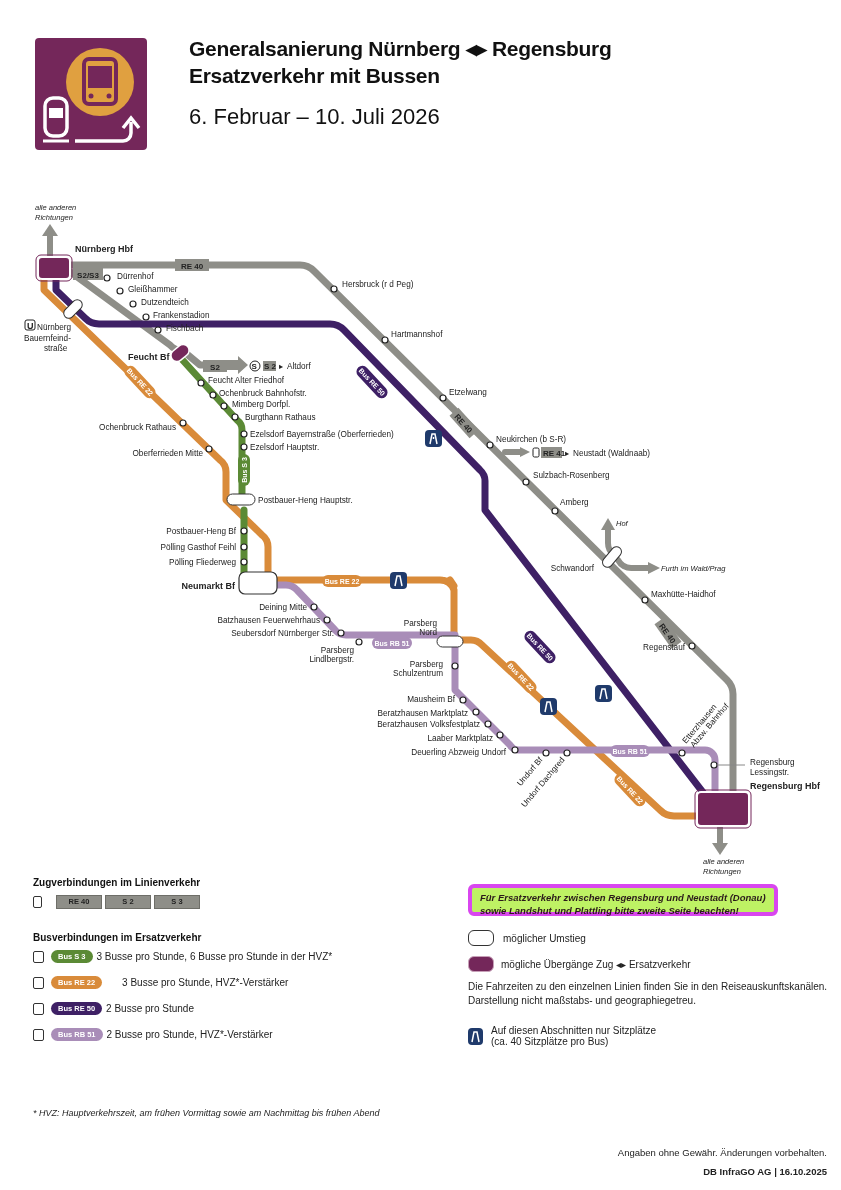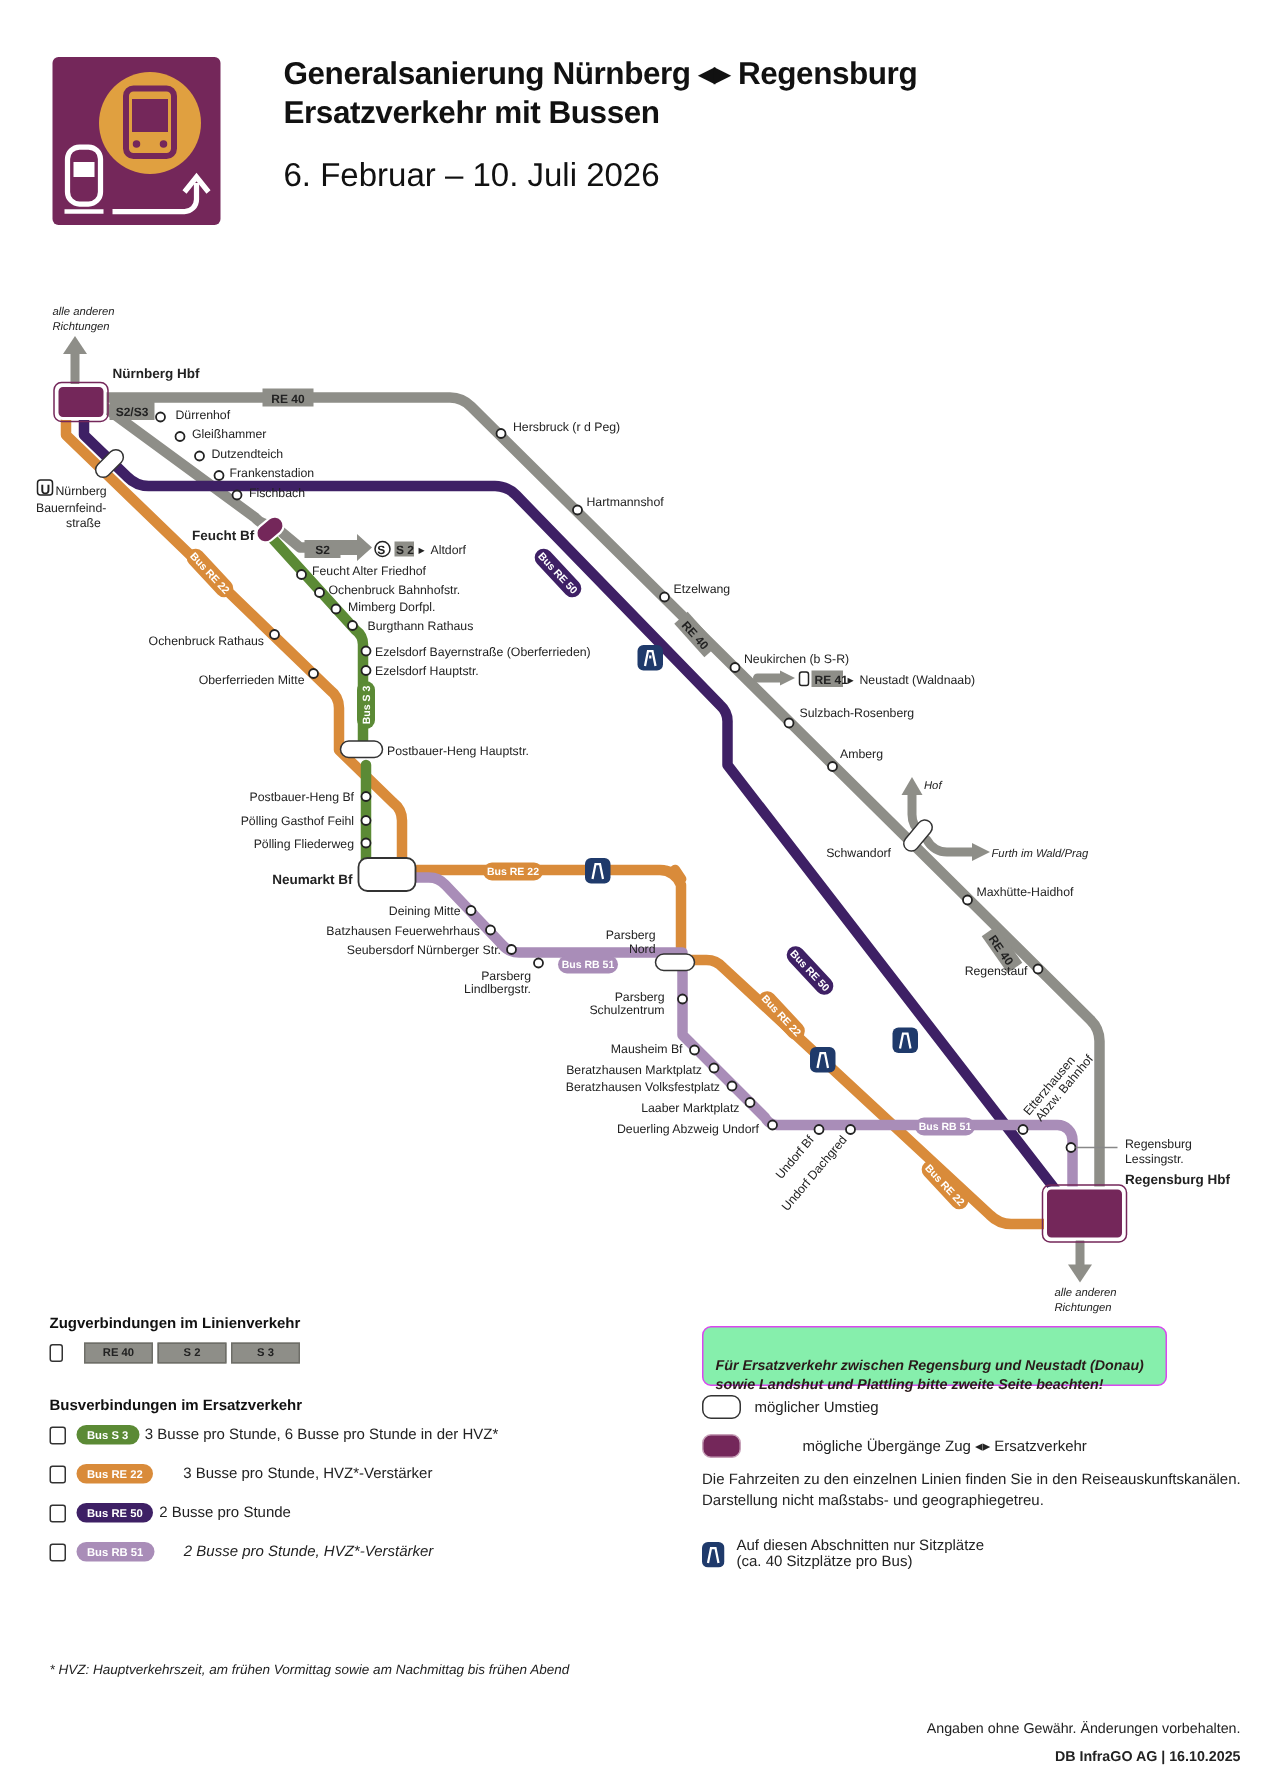--- a/index.html
+++ b/index.html
@@ -13,21 +13,21 @@
   svg.map{position:absolute;left:0;top:0;}
   .lbl{font-family:"Liberation Sans",sans-serif;font-size:8.2px;fill:#222;}
   .lblb{font-family:"Liberation Sans",sans-serif;font-size:9px;font-weight:bold;fill:#222;}
   .lbli{font-family:"Liberation Sans",sans-serif;font-size:7.5px;font-style:italic;fill:#222;}
   .tag{font-family:"Liberation Sans",sans-serif;font-size:7px;font-weight:bold;fill:#fff;}
   .tagd{font-family:"Liberation Sans",sans-serif;font-size:8px;font-weight:bold;fill:#222;}
   .legend-h{font-weight:bold;font-size:10px;color:#111;}
   .leg-text{font-size:10px;color:#222;}
   .pill{display:inline-block;border-radius:8px;color:#fff;font-size:7.5px;font-weight:bold;padding:2px 7px;}
   .gbox{display:inline-block;width:44px;height:12px;background:#8e8e88;border:1px solid #6e6e68;color:#222;font-size:7.5px;font-weight:bold;text-align:center;line-height:12px;margin-right:3px;}
-  .notice{left:468px;top:884px;width:310px;height:32px;background:#86efac;border:1px solid #d946ef;border-radius:6px;font-style:italic;font-weight:bold;font-size:9.5px;color:#2a1a1a;padding:19px 8px;box-sizing:border-box;line-height:13px;}
+  .notice{left:468px;top:884px;width:310px;height:32px;background:#bef264;border:4px solid #d946ef;border-radius:6px;font-style:italic;font-weight:bold;font-size:9.5px;color:#2a1a1a;padding:3px 8px;box-sizing:border-box;line-height:13px;}
   .foot{font-size:9.5px;color:#222;}
 </style>
 </head>
 <body>
 
 <div class="abs logo">
   <svg width="112" height="112" viewBox="0 0 112 112">
     <circle cx="65" cy="44" r="34" fill="#e0a040"></circle>
     <rect x="49" y="21" width="32" height="45" rx="5" fill="none" stroke="#74275a" stroke-width="4"></rect>
     <rect x="53" y="28" width="24" height="22" fill="#74275a"></rect>
@@ -314,30 +314,30 @@
   <span class="leg-text" style="margin-left:20px;">3 Busse pro Stunde, HVZ*-Verstärker</span>
 </div>
 <div class="abs" style="left:33px;top:1002px;display:flex;align-items:center;">
   <span style="display:inline-block;width:9px;height:10px;border:1.3px solid #333;border-radius:2px;margin-right:7px;"></span>
   <span class="pill" style="background:#3e2065;">Bus RE 50</span>
   <span class="leg-text" style="margin-left:4px;">2 Busse pro Stunde</span>
 </div>
 <div class="abs" style="left:33px;top:1028px;display:flex;align-items:center;">
   <span style="display:inline-block;width:9px;height:10px;border:1.3px solid #333;border-radius:2px;margin-right:7px;"></span>
   <span class="pill" style="background:#a98db8;">Bus RB 51</span>
-  <span class="leg-text" style="margin-left:20px;font-style:italic;">2 Busse pro Stunde, HVZ*-Verstärker</span>
+  <span class="leg-text" style="margin-left:4px;">2 Busse pro Stunde, HVZ*-Verstärker</span>
 </div>
 
 <div class="abs notice">Für Ersatzverkehr zwischen Regensburg und Neustadt (Donau) sowie Landshut und Plattling bitte zweite Seite beachten!</div>
 
 <div class="abs" style="left:468px;top:930px;display:flex;align-items:center;">
   <span style="display:inline-block;width:24px;height:14px;border:1.2px solid #333;border-radius:6px;margin-right:9px;"></span>
   <span class="leg-text">möglicher Umstieg</span>
 </div>
-<div class="abs" style="left:468px;top:956px;display:flex;align-items:center;gap:34px;">
+<div class="abs" style="left:468px;top:956px;display:flex;align-items:center;">
   <span style="display:inline-block;width:24px;height:14px;background:#74275a;border:1.5px solid #c7a0b8;border-radius:6px;margin-right:7px;"></span>
   <span class="leg-text">mögliche Übergänge Zug ◂▸ Ersatzverkehr</span>
 </div>
 <div class="abs leg-text" style="left:468px;top:980px;width:370px;line-height:14px;">Die Fahrzeiten zu den einzelnen Linien finden Sie in den Reiseauskunftskanälen. Darstellung nicht maßstabs- und geographiegetreu.</div>
 
 <div class="abs" style="left:468px;top:1025px;display:flex;align-items:flex-start;">
   <svg width="15" height="17" viewBox="0 0 15 17" style="margin-right:8px;margin-top:3px;">
       <rect x="0" y="0" width="15" height="17" rx="4" fill="#1f3a6b"></rect>
       <path d="M4 14 L6 4 H9 L11 14" stroke="#fff" stroke-width="1.5" fill="none"></path>
     </svg>

